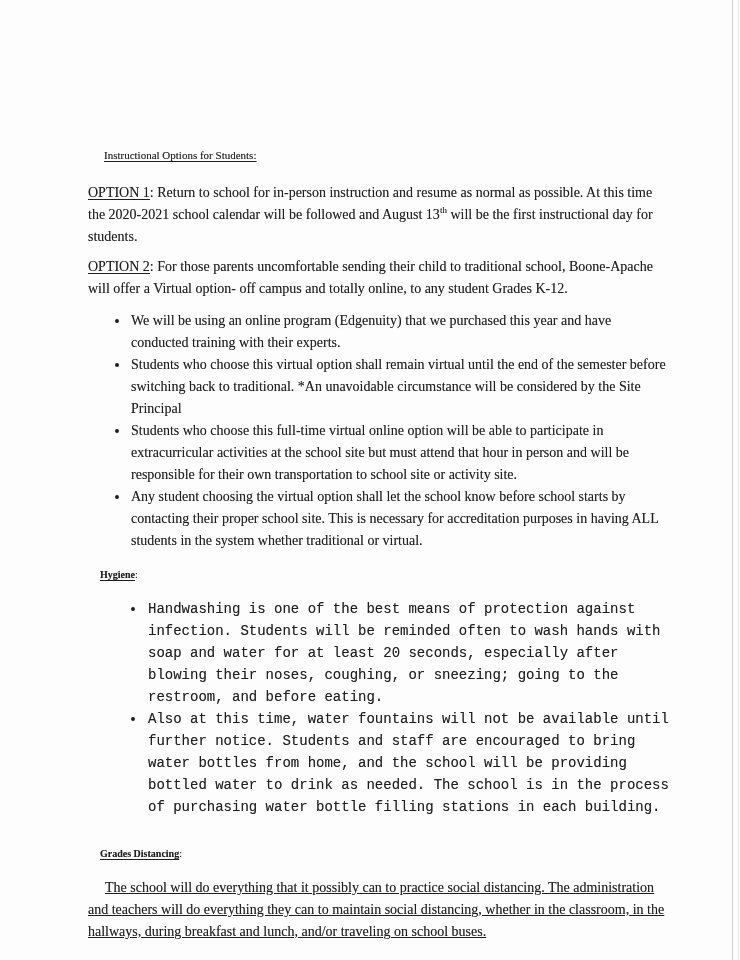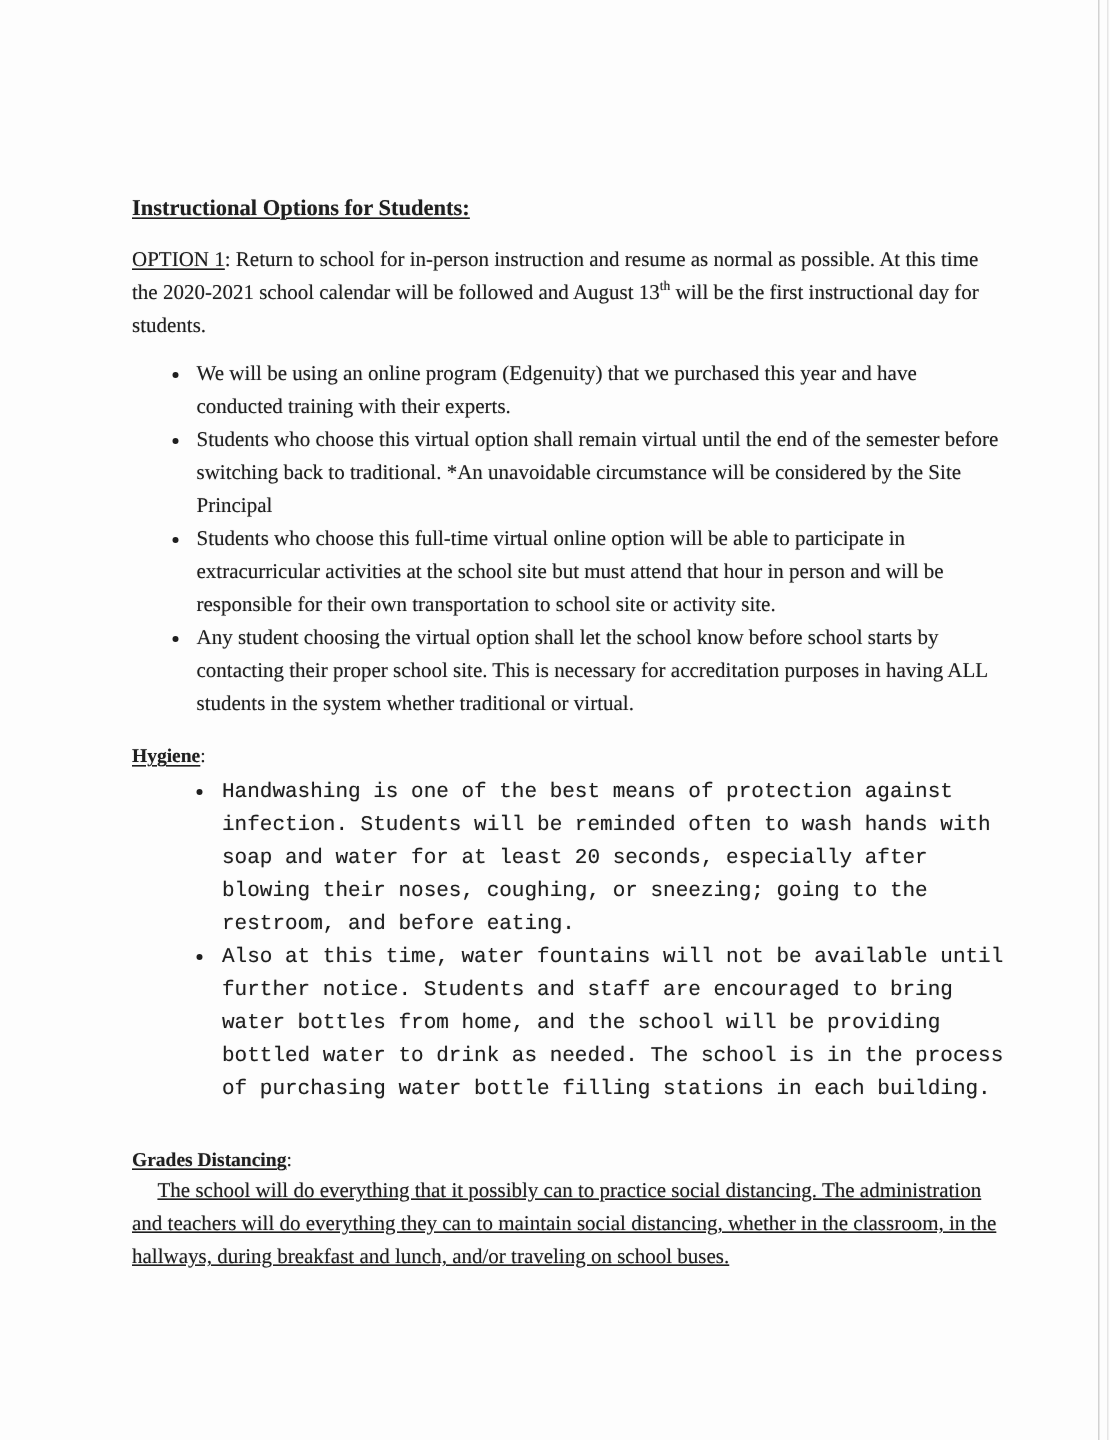--- a/index.html
+++ b/index.html
@@ -30,23 +30,23 @@
   .content {
     position: absolute;
     left: 88px;
     top: 128px;
     width: 584px;
     font-size: 14px;
     line-height: 22px;
     text-shadow: 0 0 0.6px rgba(30,30,30,0.45);
   }
   .doc-heading {
-    font-weight: bold;
-    font-size: 15px;
-    margin: 0;
+    font-weight: normal;
+    font-size: 11px;
+    margin: 16px;
   }
   .u {
     text-decoration: underline;
     text-underline-offset: 2px;
     text-decoration-thickness: 1px;
   }
   p { margin: 0; }
   .p-option1 { margin-top: 13px; }
   .p-option2 { margin-top: 8px; }
   sup.ordinal {
@@ -72,22 +72,22 @@
   .dot {
     position: absolute;
     top: 9px;
     width: 4px;
     height: 4px;
     border-radius: 50%;
     background: #1f1f1f;
   }
   .sec-heading {
     font-weight: bold;
-    font-size: 13px;
-    margin: 0;
+    font-size: 10px;
+    margin: 12px;
   }
   .sec-heading .colon { font-weight: normal; }
   .h-hygiene { margin-top: 12px; }
   .h-social { margin-top: 25px; }
   .p-social {
     margin-top: 0;
     text-indent: 17px;
     text-decoration: underline;
   }
 </style>
@@ -98,20 +98,21 @@
 
   <div class="scan-line" style="left:732px;"></div>
   <div class="scan-line outer" style="left:738px;"></div>
 
   <div class="content">
 
     <h1 class="doc-heading u">Instructional Options for Students:</h1>
 
     <p class="p-option1"><span class="u">OPTION 1</span><span>: </span><span>Return to school for in-person instruction and resume as normal as possible. At this time the 2020-2021 school calendar will be followed and August 13</span><sup class="ordinal">th</sup><span> will be the first instructional day for students.</span></p>
 
+    <p class="p-option2"><span class="u">OPTION 2</span><span>: </span><span>For those parents uncomfortable sending their child to traditional school, Boone-Apache will offer a Virtual option- off campus and totally online, to any student Grades K-12.</span></p>
 
     <ul class="bullets bullets-1">
       <li>
         <span class="dot"></span>
         <span>We will be using an online program (Edgenuity) that we purchased this year and have conducted training with their experts.</span>
       </li>
       <li>
         <span class="dot"></span>
         <span>Students who choose this virtual option shall remain virtual until the end of the semester before switching back to traditional. *An unavoidable circumstance will be considered by the Site Principal</span>
       </li>

